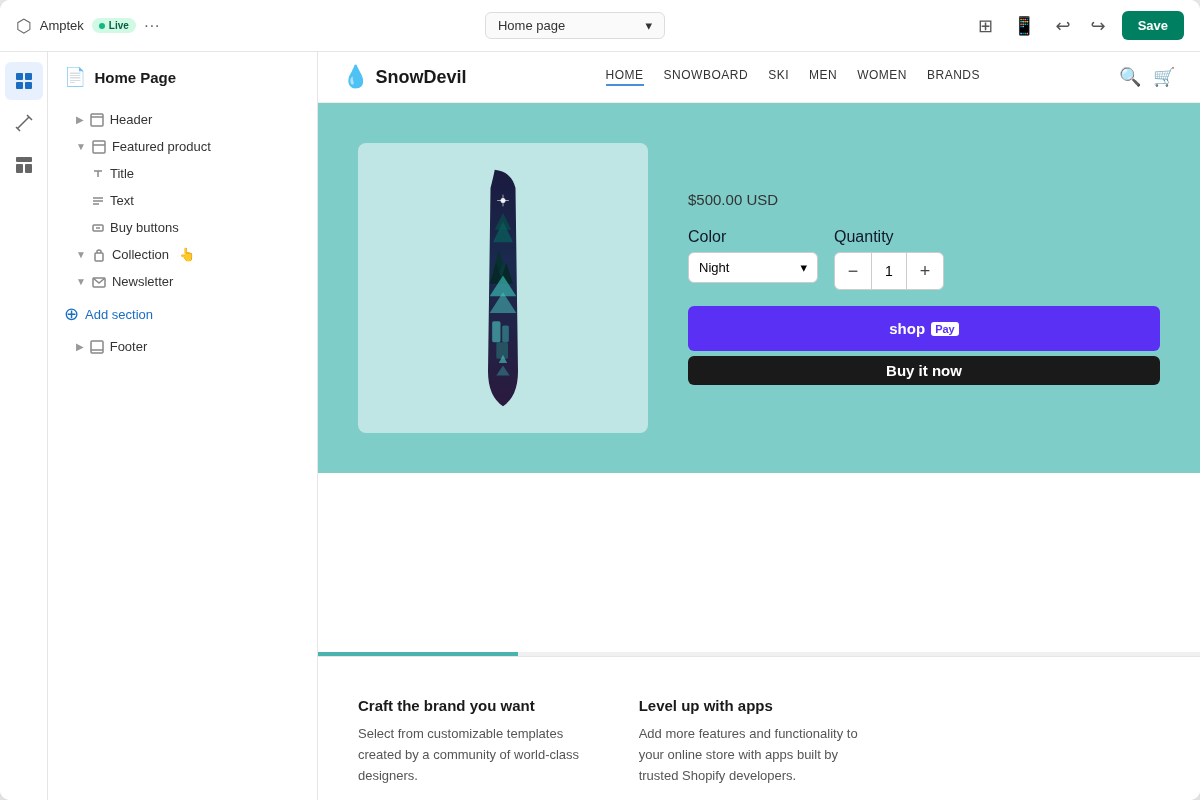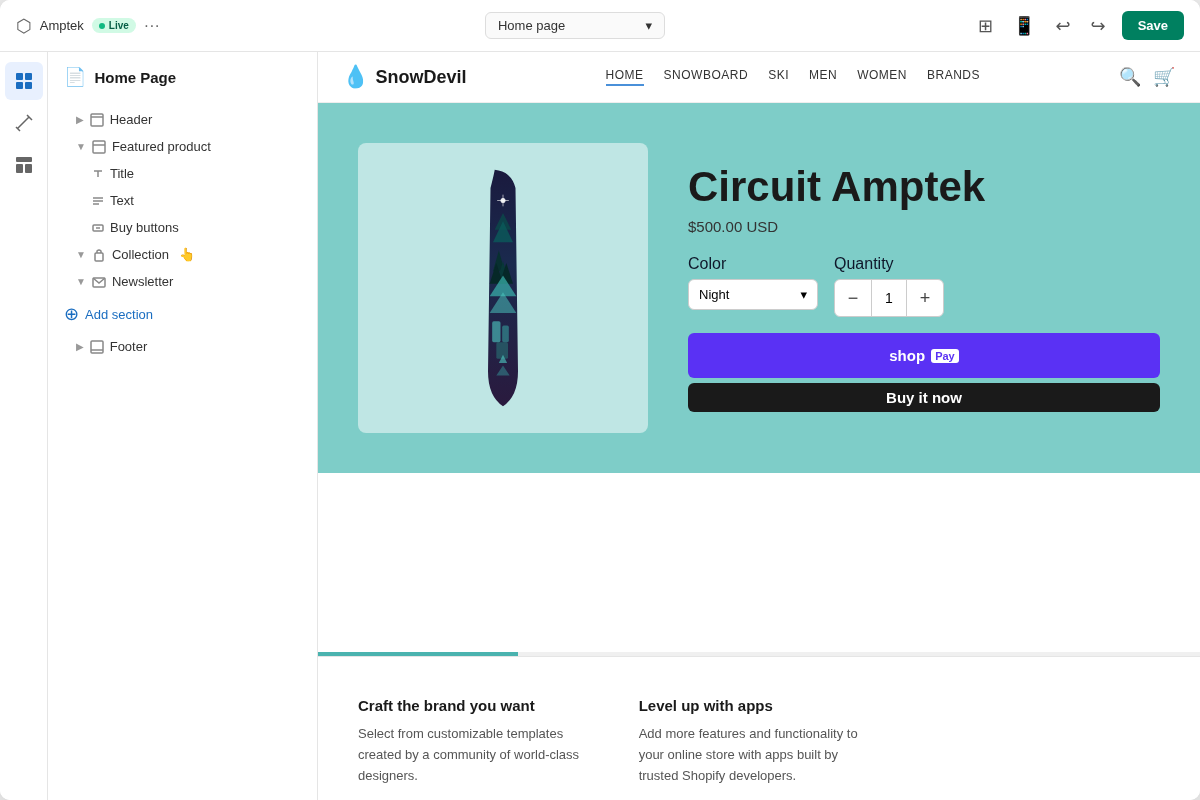--- a/index.html
+++ b/index.html
@@ -572,21 +572,20 @@
                   <rect x="59" y="195" width="8" height="20" rx="2" fill="#3ab5ae" opacity="0.5"></rect>
                   <rect x="52" y="215" width="14" height="20" rx="2" fill="#2a9d8f" opacity="0.4"></rect>
 
                   <polygon points="55,240 60,230 65,240" fill="#4ecdc4" opacity="0.6"></polygon>
                   <polygon points="52,255 60,243 68,255" fill="#3ab5ae" opacity="0.4"></polygon>
                 </svg>
               </div>
             </div>
 
             <div class="hero-product-info">
-              <h1 class="product-title">Circuit Amptek</h1>
               <p class="product-price">$500.00 USD</p>
 
               <div class="product-options">
                 <div class="option-group">
                   <label>Color</label>
                   <div class="color-select">
                     <span>Night</span>
                     <span>▾</span>
                   </div>
                 </div>

